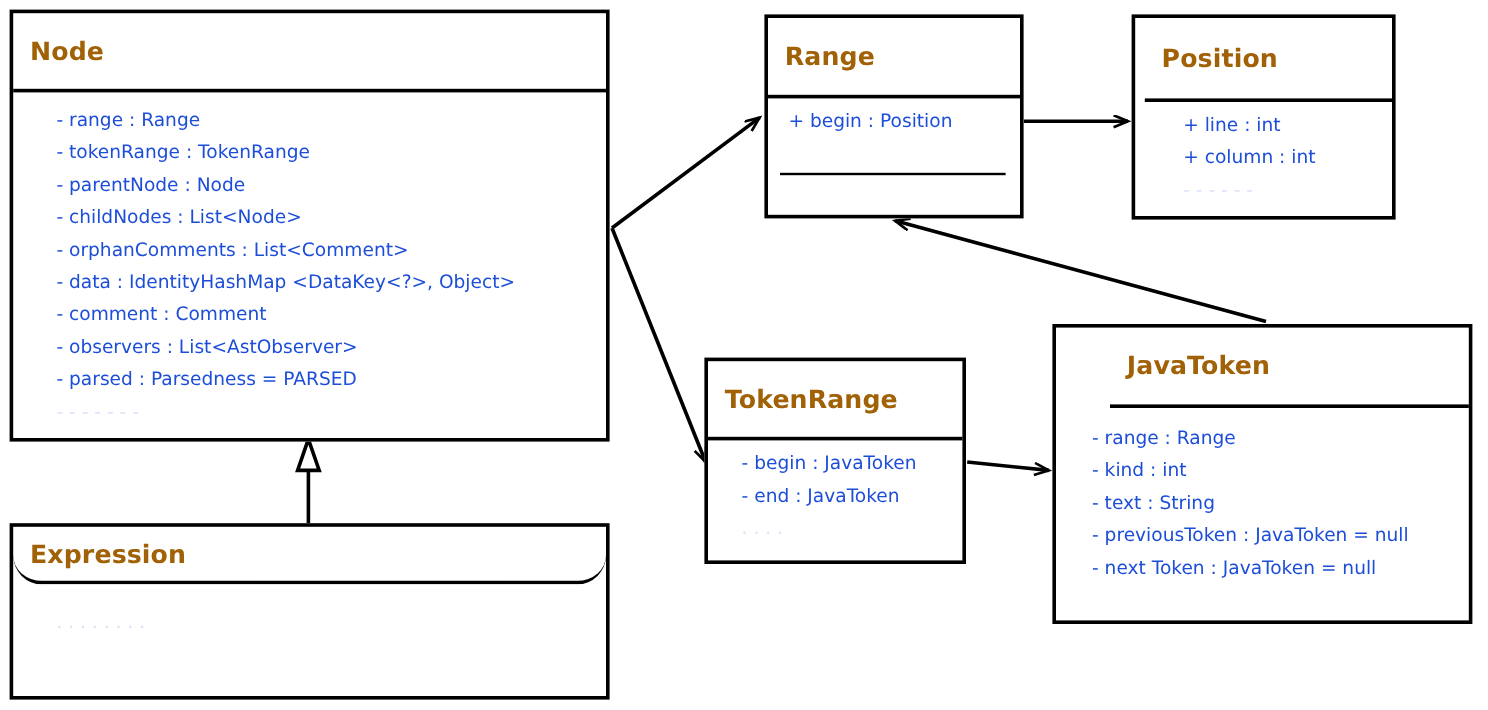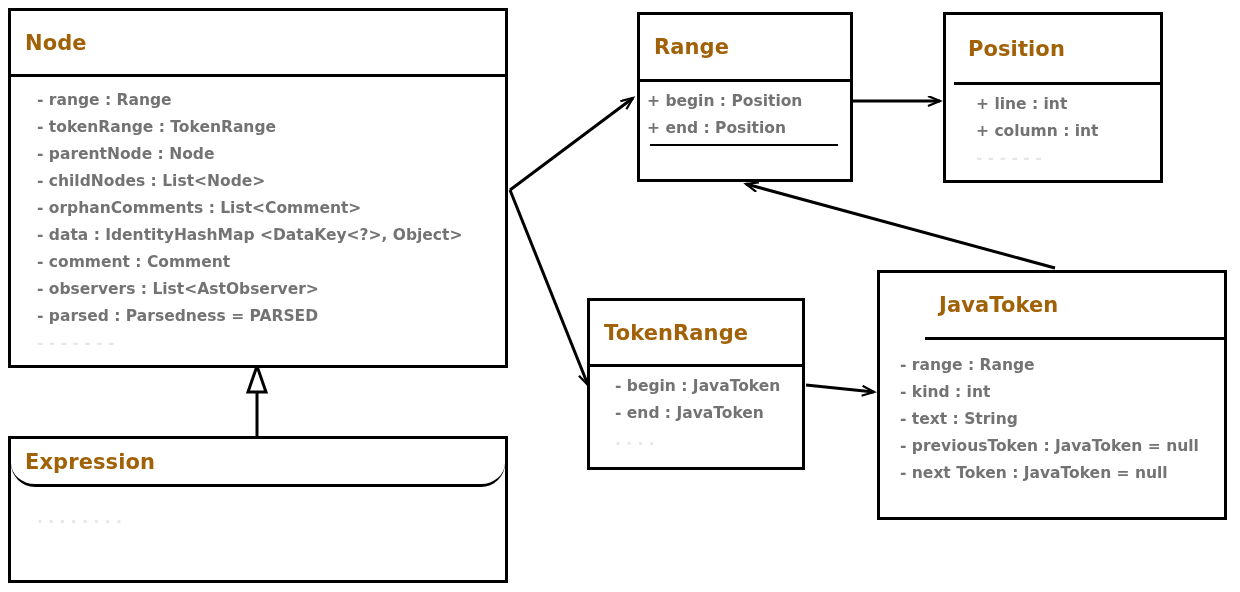--- a/index.html
+++ b/index.html
@@ -36,24 +36,25 @@
     letter-spacing: 0.1px;
     white-space: nowrap;
   }
   .class-body {
     box-sizing: border-box;
     padding: 10px 0 0 26px;
     position: relative;
   }
   .attr {
     font-size: 15.5px;
-    font-weight: 700;
-    color: #737373;
+    font-weight: 400;
+    color: #1d4ed8;
     line-height: 27px;
     white-space: nowrap;
+    margin-left: 10px;
   }
   .attr-ghost {
     opacity: 0.17;
   }
   .inner-divider {
     position: absolute;
     height: 0;
     border-top: 2px solid #000000;
   }
   svg.connectors {
@@ -120,41 +121,40 @@
       <div class="attr attr-ghost">- - - - - - -</div>
     </div>
   </div>
 
   <div class="uml-class" style="left:637px; top:12px; width:216px; height:170px;">
     <div class="class-header" style="height:67px;">
       <span class="class-name">Range</span>
     </div>
     <div class="class-body" style="height:97px; padding-left:7px; padding-top:6px;">
       <div class="attr">+ begin : Position</div>
-      <div class="attr">+ end : Position</div>
       <div class="inner-divider" style="left:10px; right:12px; top:62px;"></div>
     </div>
   </div>
 
   <div class="uml-class" style="left:943px; top:12px; width:220px; height:171px;padding-left:8px;">
     <div class="class-header" style="height:70px;">
       <span class="class-name">Position</span>
     </div>
     <div class="class-body" style="height:78px; padding-left:22px; padding-top:6px;">
       <div class="attr">+ line : int</div>
       <div class="attr">+ column : int</div>
       <div class="attr attr-ghost">- - - -  - -</div>
     </div>
   </div>
 
   <div class="uml-class" style="left:587px; top:298px; width:218px; height:172px;">
     <div class="class-header" style="height:66px;">
       <span class="class-name">TokenRange</span>
     </div>
-    <div class="class-body" style="height:100px; padding-left:25px; padding-top:6px;">
+    <div class="class-body" style="height:100px; padding-left:18px; padding-top:6px;">
       <div class="attr">- begin : JavaToken</div>
       <div class="attr">- end : JavaToken</div>
       <div class="attr attr-ghost">. .  . .</div>
     </div>
   </div>
 
   <div class="uml-class" style="left:877px; top:270px; width:350px; height:250px;">
     <div class="class-header" style="height:67px;margin-left:45px;">
       <span class="class-name">JavaToken</span>
     </div>

